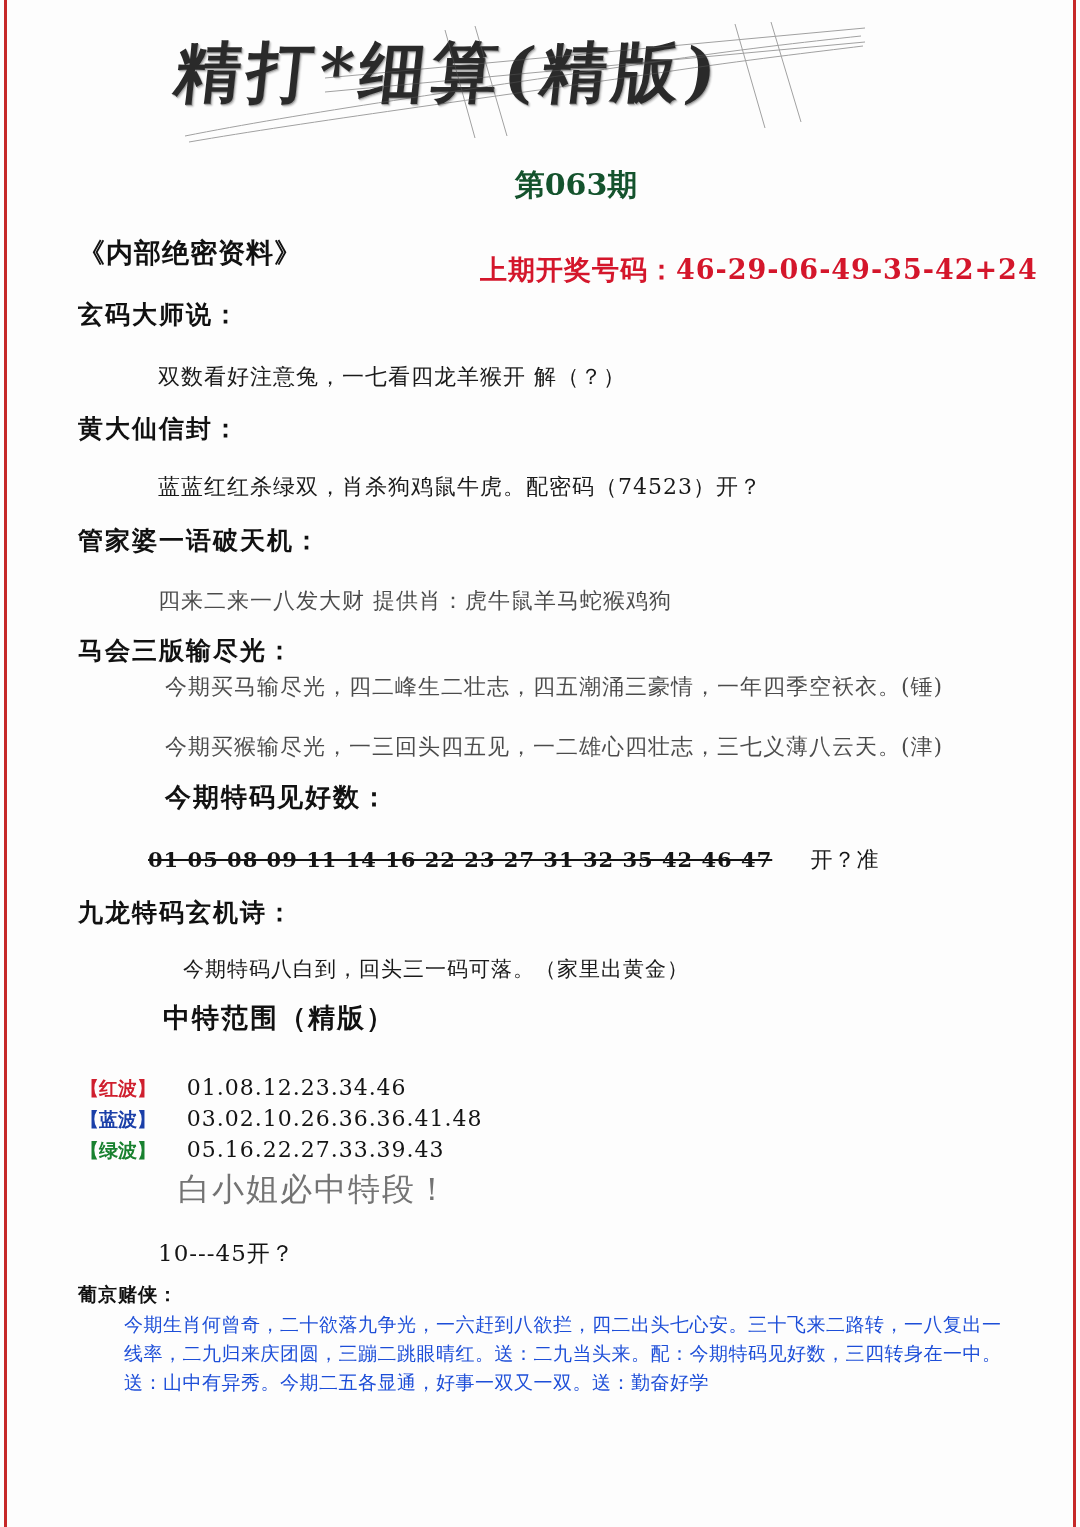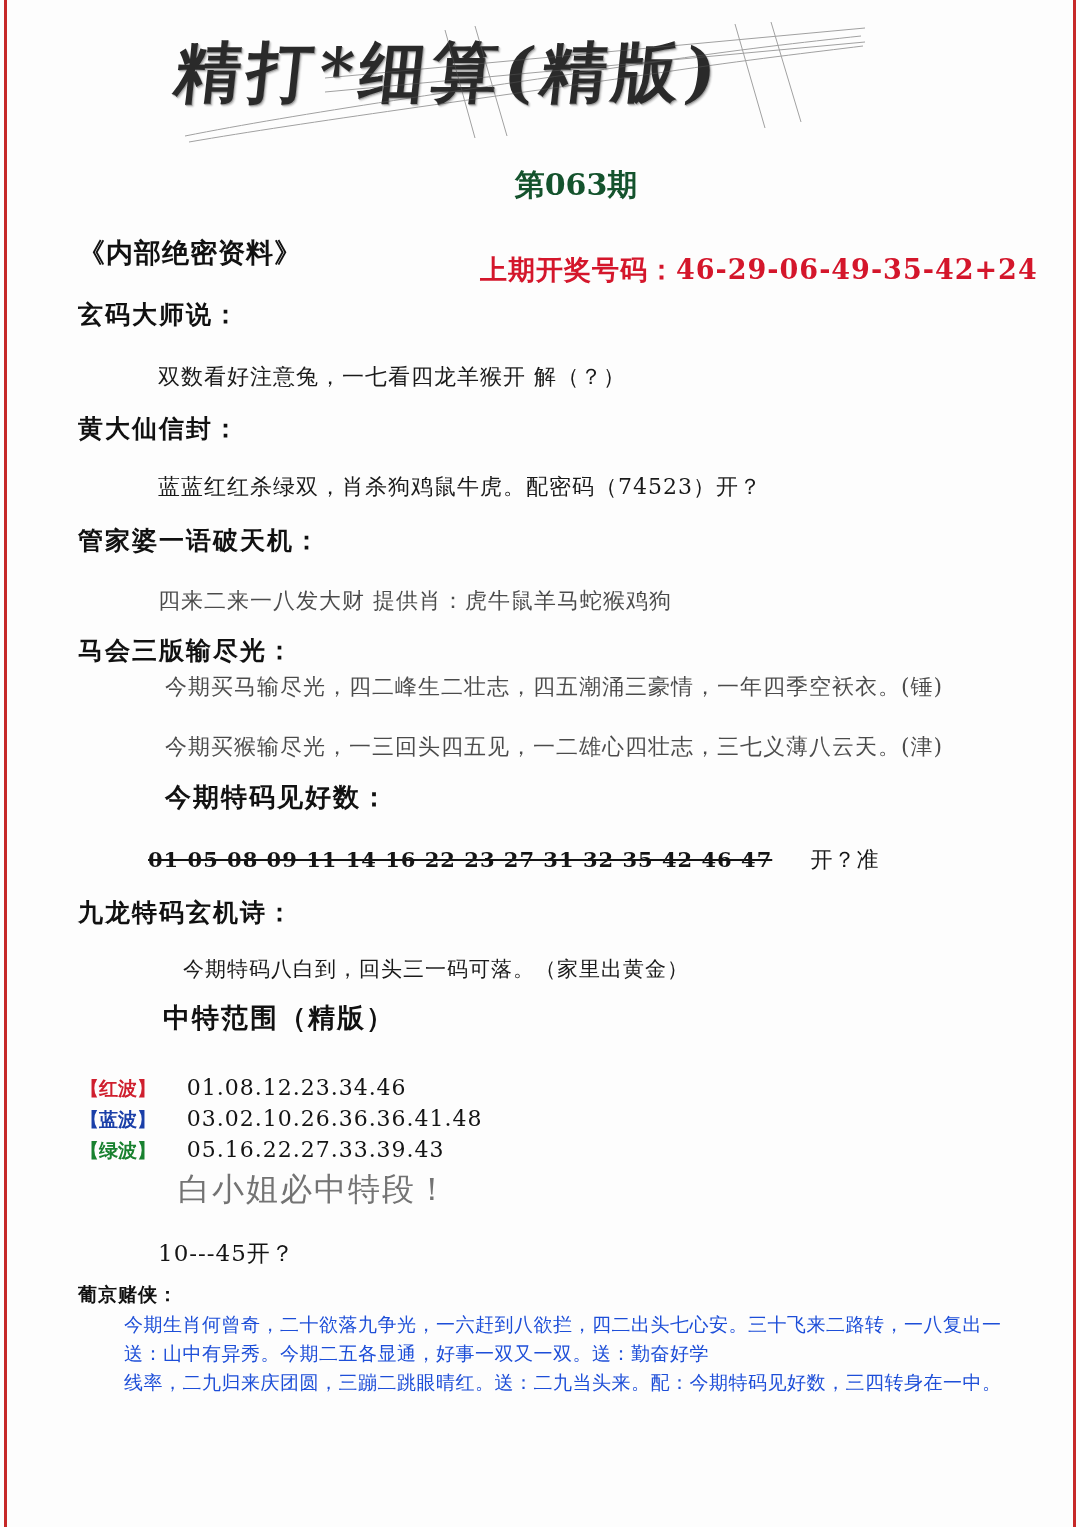--- a/index.html
+++ b/index.html
@@ -277,17 +277,17 @@
     <span class="wave-tag wave-green">【绿波】</span>
     <span class="wave-nums">05.16.22.27.33.39.43</span>
   </div>
 
   <div class="miss">白小姐必中特段！</div>
   <div class="tenline">10---45开？</div>
 
   <div class="gambler-title">葡京赌侠：</div>
   <div class="gambler-body">
     <div>今期生肖何曾奇，二十欲落九争光，一六赶到八欲拦，四二出头七心安。三十飞来二路转，一八复出一</div>
+    <div>线率，二九归来庆团圆，三蹦二跳眼晴红。送：二九当头来。配：今期特码见好数，三四转身在一中。</div>
     <div>送：山中有异秀。今期二五各显通，好事一双又一双。送：勤奋好学</div>
-    <div>线率，二九归来庆团圆，三蹦二跳眼晴红。送：二九当头来。配：今期特码见好数，三四转身在一中。</div>
   </div>
 
 </div>
 
 </body></html>

